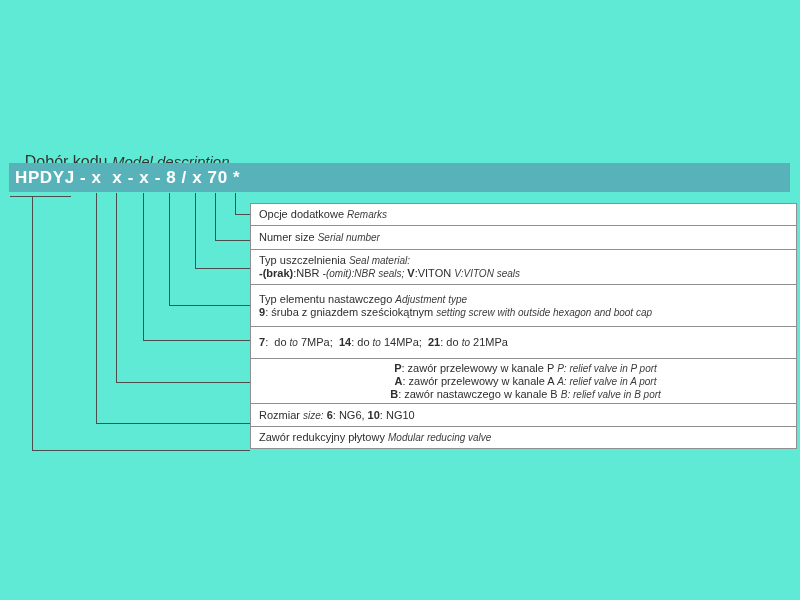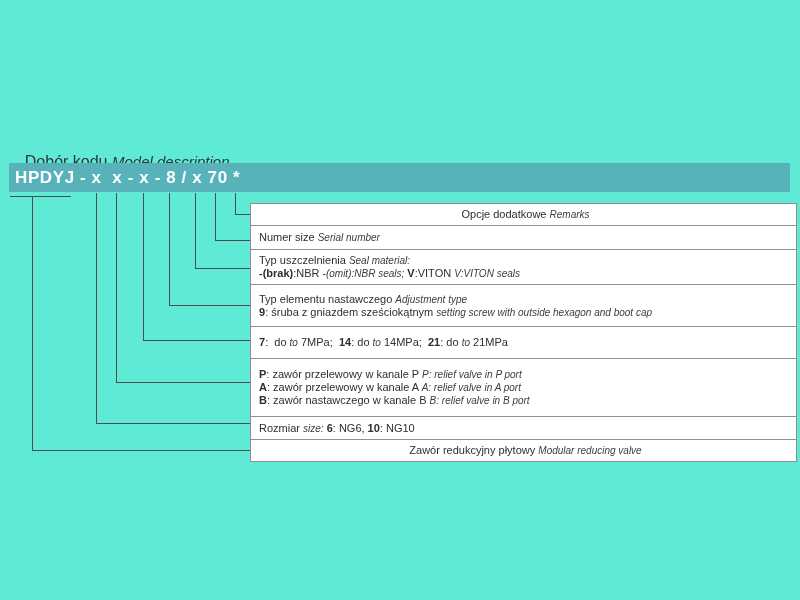--- a/index.html
+++ b/index.html
@@ -66,26 +66,26 @@
     flex-direction: column;
     justify-content: center;
     font-size: 11px;
     line-height: 13px;
     color: #2e2e2e;
   }
   .box:first-child { margin-top: 0; }
   .box-line { white-space: pre; }
   .seg-b { font-weight: bold; }
   .seg-i { font-style: italic; font-size: 10px; color: #3c3c3c; }
-  .h23 { height: 23px; align-items: center; }
+  .h23 { height: 23px; }
   .h25 { height: 25px; }
   .h36 { height: 36px; }
   .h43 { height: 43px; }
   .h33 { height: 33px; }
-  .h53 { height: 59px; }
+  .h53 { height: 46px; text-align: center; }
   .h24 { height: 24px; }
 </style>
 </head>
 <body>
 
 <div id="canvas">
 
   <div class="title">
     <span class="pl">Dobór kodu </span><span class="en">Model description</span>
   </div>

